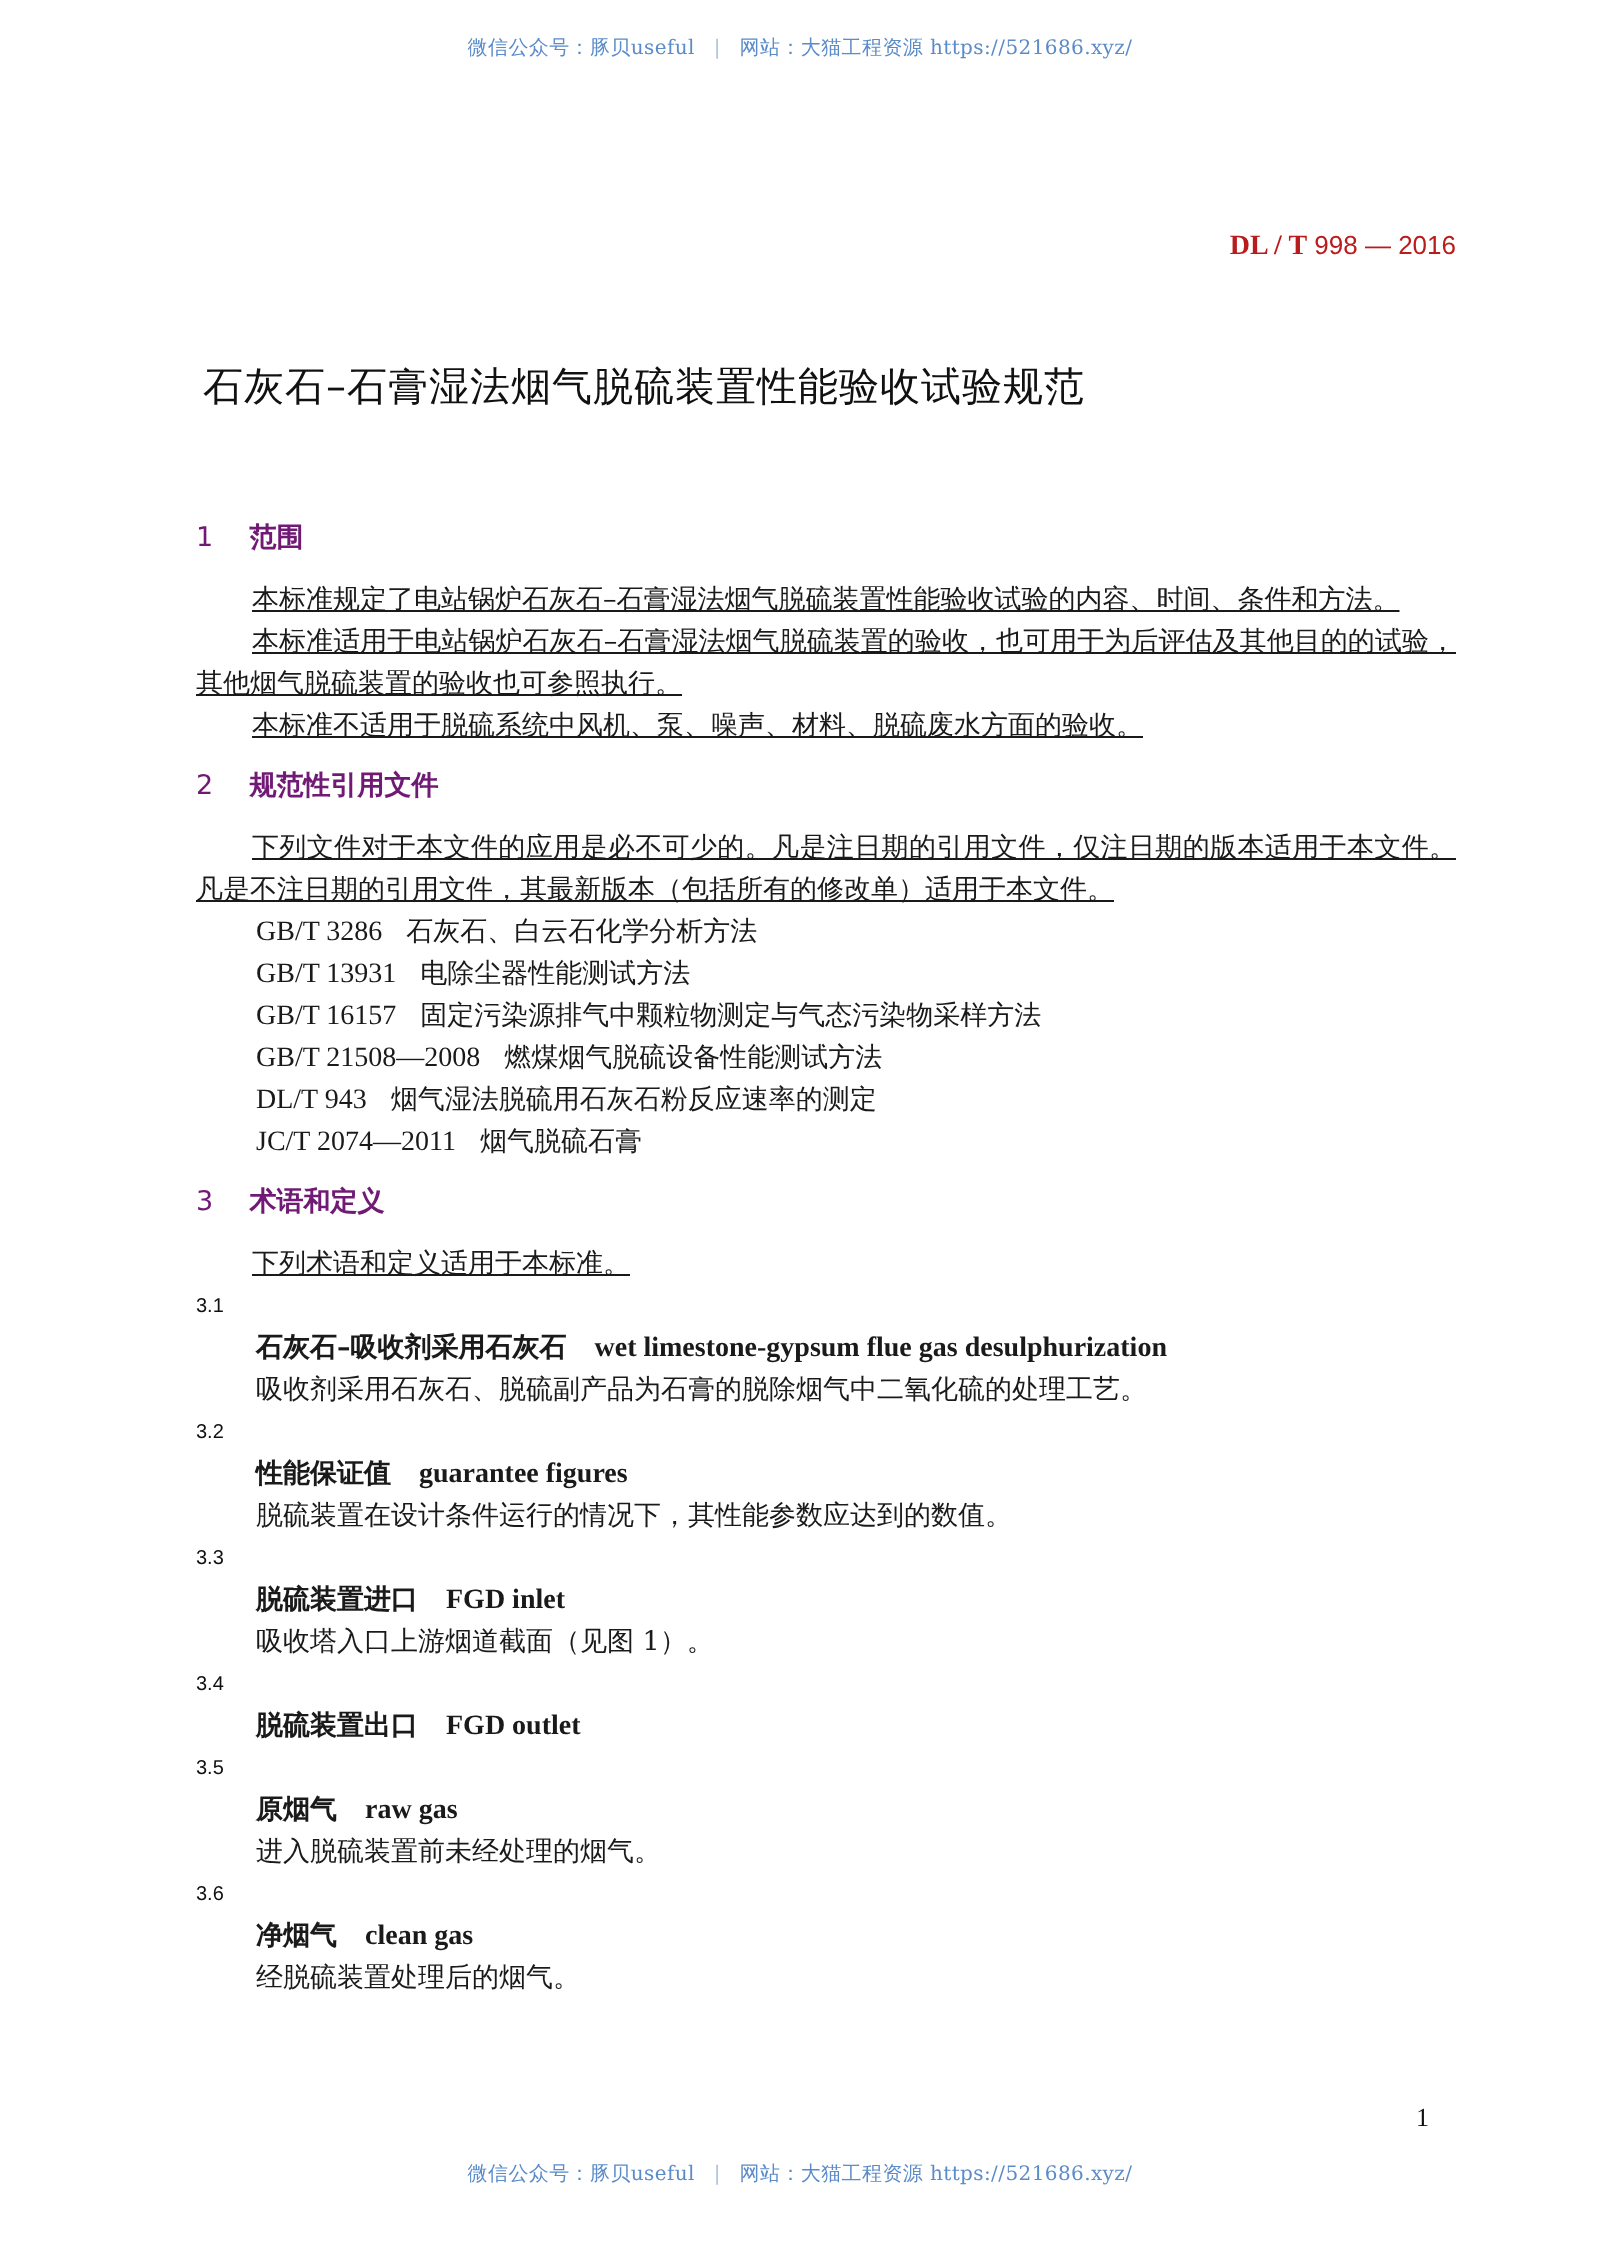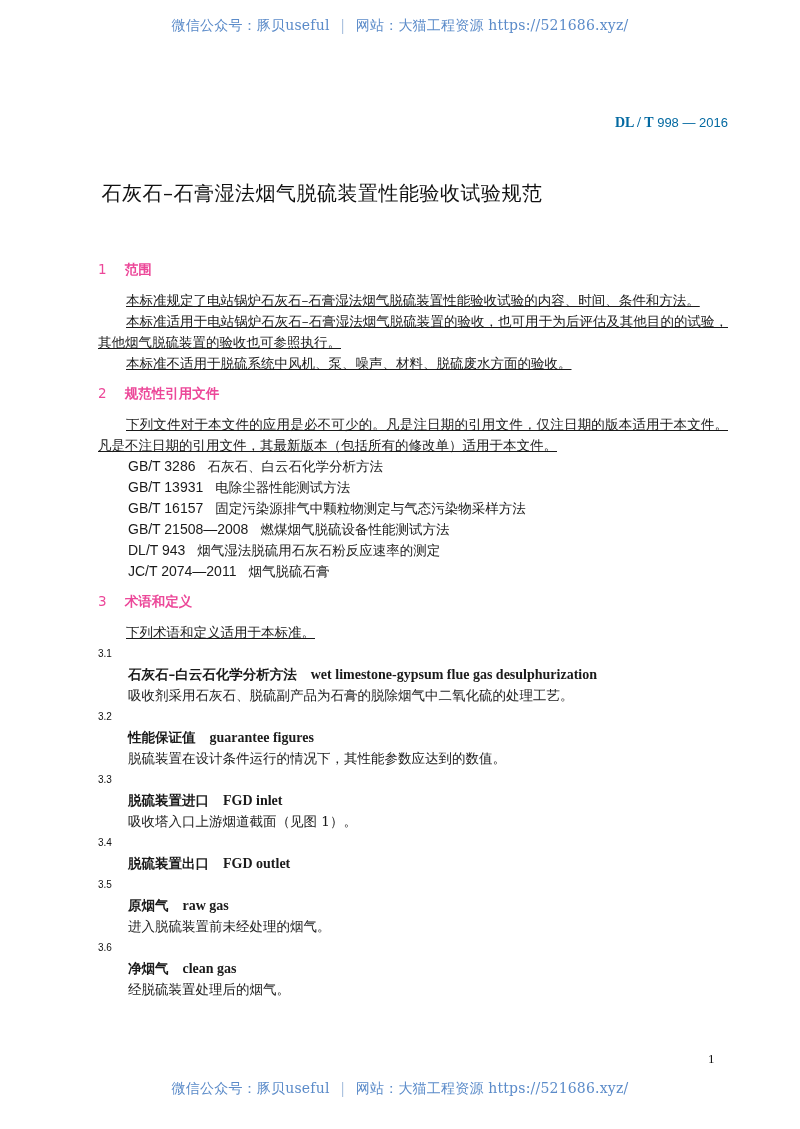--- a/index.html
+++ b/index.html
@@ -14,39 +14,39 @@
       overflow: hidden;
       font-family: "DejaVu Serif", "Liberation Serif", serif;
       color: #1a1a1a;
     }
     .watermark {
       position: absolute;
       left: 0;
       width: 800px;
       text-align: center;
       font-family: "DejaVu Serif", "Liberation Serif", serif;
-      font-size: 14px;
+      font-size: 10px;
       color: #5b8bc9;
       letter-spacing: 0.2px;
       white-space: nowrap;
     }
     .watermark .sep {
       color: #a9c0df;
       margin: 0 6px;
     }
     .wm-top { top: 17px; }
     .wm-bottom { top: 1080px; }
 
     .doc-code {
       position: absolute;
       top: 115px;
       right: 72px;
       font-size: 13px;
       font-family: "Liberation Sans", "DejaVu Sans", sans-serif;
-      color: #0369a1;
+      color: #b91c1c;
       white-space: nowrap;
     }
     .doc-code .dl {
       font-family: "Liberation Serif", "DejaVu Serif", serif;
       font-weight: bold;
       font-size: 14px;
     }
 
     .title {
       position: absolute;
@@ -63,21 +63,21 @@
     .content {
       position: absolute;
       left: 98px;
       top: 258px;
       width: 630px;
     }
     .section-head {
       font-family: "DejaVu Sans", "Liberation Sans", sans-serif;
       font-size: 13.5px;
       font-weight: bold;
-      color: #ec4899;
+      color: #701a75;
       height: 22px;
       line-height: 22px;
     }
     .section-head .num {
       display: inline-block;
       width: 22px;
       font-weight: normal;
     }
     .para {
       font-size: 13.5px;
@@ -92,21 +92,21 @@
 
     .ref-list {
       padding-left: 30px;
     }
     .ref-item {
       font-size: 13.5px;
       line-height: 21px;
       white-space: nowrap;
     }
     .ref-item .code {
-      font-family: Liberation Sans, sans-serif;
+      font-family: Liberation Serif, serif;
       font-size: 14px;
       margin-right: 12px;
     }
 
     .term-num {
       font-family: "Liberation Sans", "DejaVu Sans", sans-serif;
       font-size: 10px;
       line-height: 21px;
       height: 21px;
       color: #111;
@@ -196,21 +196,21 @@
 
   <div class="section-head">
     <span class="num">3</span>
     <span>术语和定义</span>
   </div>
   <div class="gap-m"></div>
   <div class="para">下列术语和定义适用于本标准。</div>
 
   <div class="term-num">3.1</div>
   <div class="term-title">
-    <span>石灰石–白云石化学分析方法</span><span class="en">wet limestone-gypsum flue gas desulphurization</span>
+    <span>石灰石–吸收剂采用石灰石</span><span class="en">wet limestone-gypsum flue gas desulphurization</span>
   </div>
   <div class="term-def">吸收剂采用石灰石、脱硫副产品为石膏的脱除烟气中二氧化硫的处理工艺。</div>
 
   <div class="term-num">3.2</div>
   <div class="term-title">
     <span>性能保证值</span><span class="en">guarantee figures</span>
   </div>
   <div class="term-def">脱硫装置在设计条件运行的情况下，其性能参数应达到的数值。</div>
 
   <div class="term-num">3.3</div>

